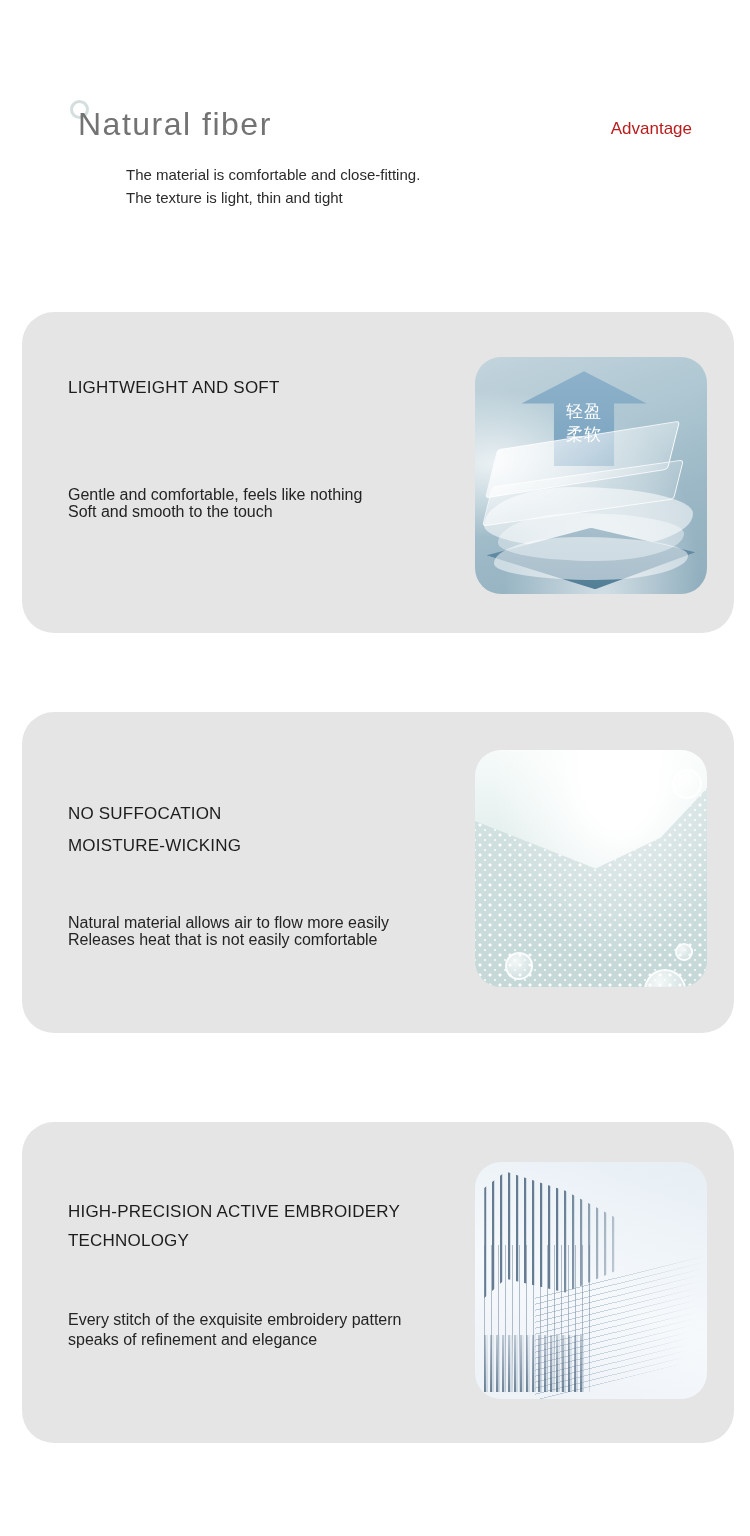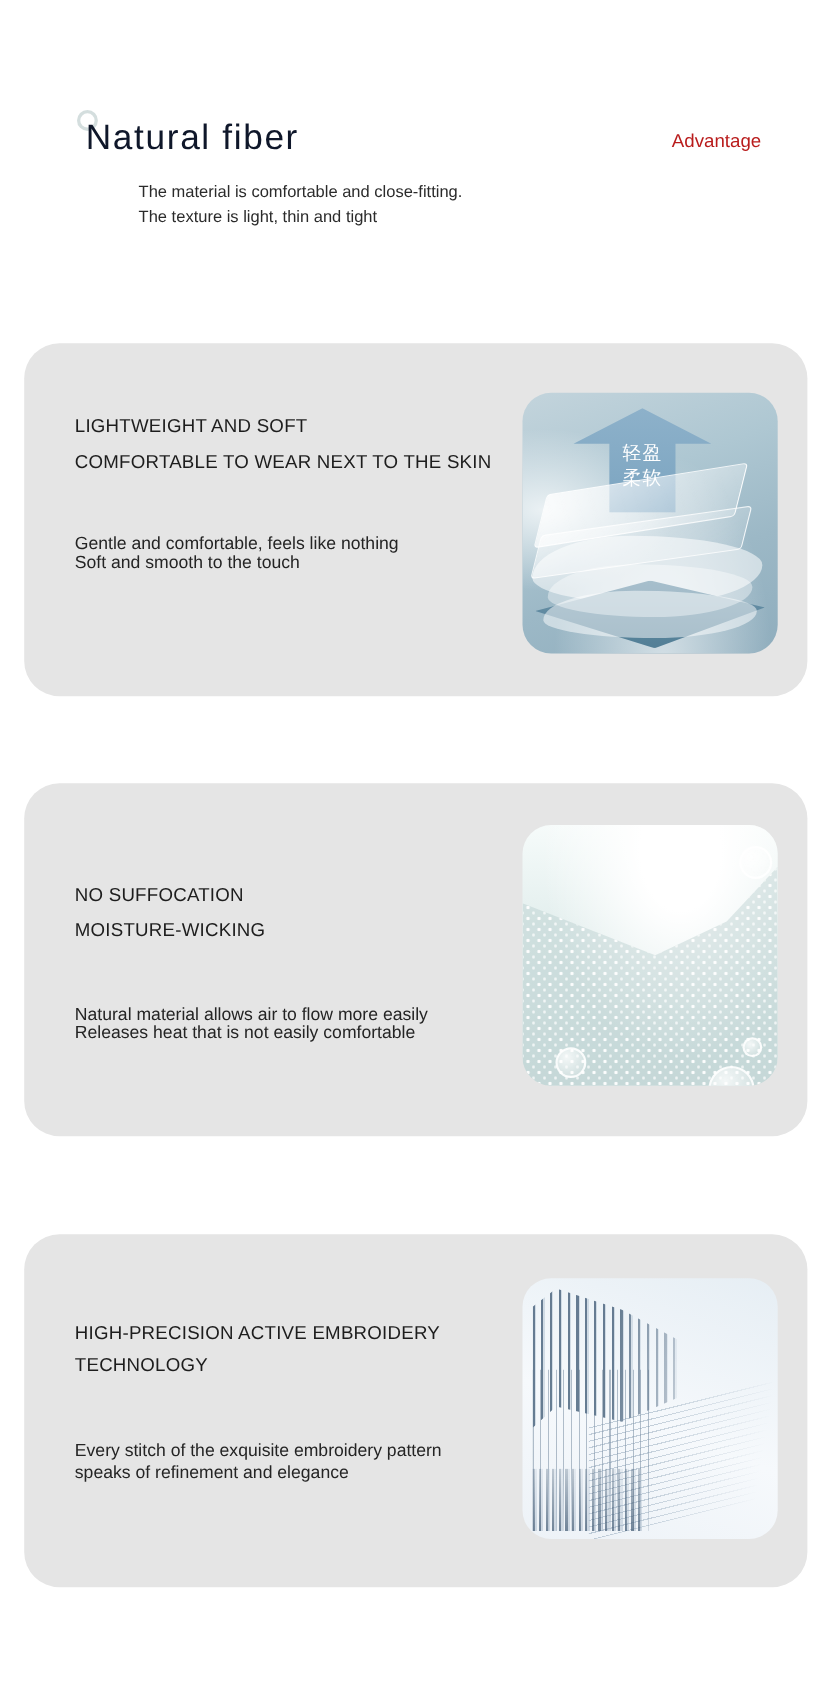--- a/index.html
+++ b/index.html
@@ -3,21 +3,21 @@
 <meta charset="utf-8">
 <style>
   html,body{margin:0;padding:0;background:#ffffff;}
   #page{position:relative;width:750px;height:1536px;background:#ffffff;overflow:hidden;
         font-family:"Liberation Sans",sans-serif;color:#1f1f1f;}
 
   
   .title-ring{position:absolute;left:70px;top:100px;width:13px;height:13px;border:3px solid #ccd8d8;
               border-radius:50%;opacity:.85;}
   .page-title{position:absolute;left:78px;top:104px;font-size:32px;line-height:40px;font-weight:400;
-              letter-spacing:1.5px;color:#0f172a;}
+              letter-spacing:1.5px;color:#737373;}
   .advantage{position:absolute;right:58px;top:119px;font-size:17px;color:#b91c1c;}
   .subtitle{position:absolute;left:78px;top:163px;font-size:15px;line-height:23px;color:#2b2b2b;margin-left:48px;}
 
   
   .card{position:absolute;left:22px;width:712px;height:321px;background:#e5e5e5;border-radius:32px;}
   #card-1{top:312px;} #card-2{top:712px;} #card-3{top:1122px;}
 
   .card .h-line{position:absolute;left:46px;font-size:17px;letter-spacing:.2px;color:#1d1d1d;white-space:nowrap;}
   .card .b-line{position:absolute;left:46px;font-size:16px;color:#242424;white-space:nowrap;}
 
@@ -99,21 +99,20 @@
   <div class="title-ring"></div>
   <div class="page-title">Natural fiber</div>
   <div class="advantage">Advantage</div>
   <div class="subtitle">
     <div>The material is comfortable and close-fitting.</div>
     <div>The texture is light, thin and tight</div>
   </div>
 
   <div class="card" id="card-1">
     <div class="h-line h1">LIGHTWEIGHT AND SOFT</div>
-    <div class="h-line h2">COMFORTABLE TO WEAR NEXT TO THE SKIN</div>
     <div class="b-line b1">Gentle and comfortable, feels like nothing</div>
     <div class="b-line b2">Soft and smooth to the touch</div>
     <div class="tile tile1">
       <div class="mist"></div>
       <div class="arrow-up">
         <div class="arrow-label">
           <div>轻盈</div>
           <div>柔软</div>
         </div>
       </div>

